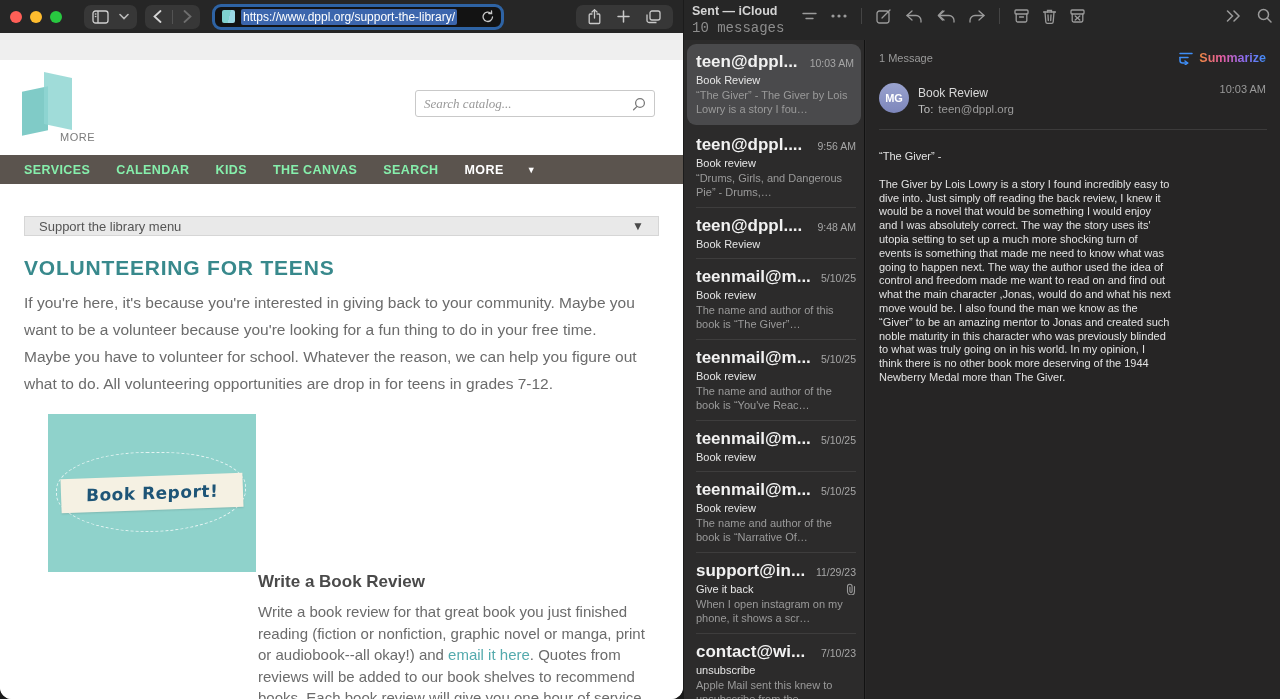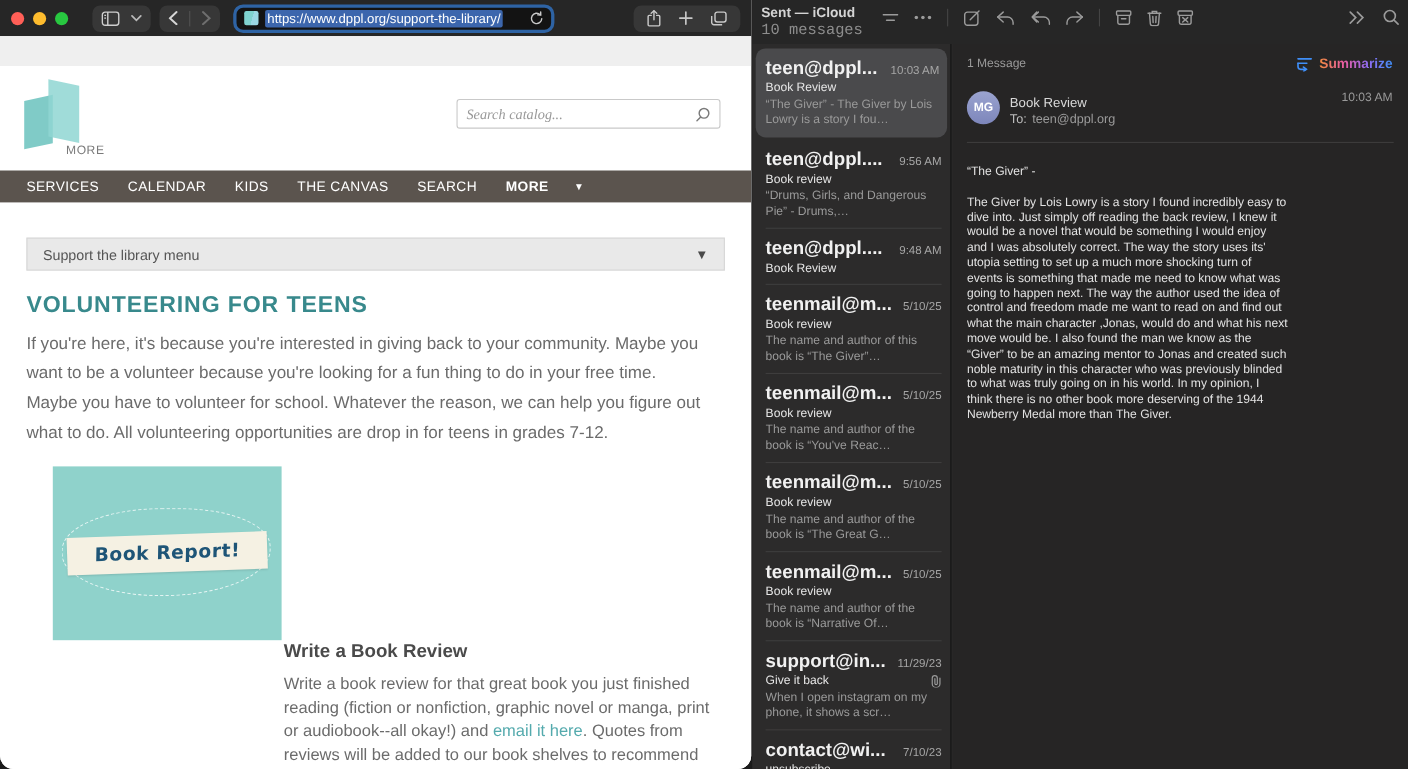--- a/index.html
+++ b/index.html
@@ -31,25 +31,25 @@
   .logo { position:absolute; left:22px; top:15px; width:62px; height:62px; }
   .logo .p1 { position:absolute; left:0; top:14px; width:26px; height:44px; background:#55b9b4; opacity:.75; transform:skewY(-12deg); }
   .logo .p2 { position:absolute; left:22px; top:0; width:28px; height:52px; background:#8fd6d2; opacity:.85; transform:skewY(12deg); }
   .logo-label { position:absolute; left:38px; top:56px; font-size:11px; color:#7a7a7a; letter-spacing:.5px; }
   .catalog-search { position:absolute; right:28px; top:30px; width:240px; height:27px; background:#fff; border:1px solid #c9c9c9; border-radius:3px; display:flex; align-items:center; padding:0 8px; }
   .catalog-search input { flex:1; border:none; outline:none; font-family:"Liberation Serif", serif; font-style:italic; font-size:13px; color:#555; background:transparent; }
   .catalog-search input::placeholder { color:#999; }
   .mag { color:#7a7a7a; }
 
   .site-nav { height:29px; background:#5b544e; display:flex; align-items:center; gap:26px; padding:0 24px; }
-  .nav-item { color:#ffffff; font-size:12.5px; font-weight:normal; letter-spacing:.4px; white-space:nowrap; }
+  .nav-item { color:#86efac; font-size:12.5px; font-weight:bold; letter-spacing:.4px; white-space:nowrap; }
   .nav-more { display:flex; align-items:center; gap:23px; color:#fff; font-size:12.5px; font-weight:bold; letter-spacing:.4px; }
   .nav-more .tri { font-size:9px; }
 
-  .menu-bar { margin:32px 24px 0 24px; height:30px; background:#e9e9e9; border:1px solid #d6d6d6; display:flex; align-items:center; justify-content:space-between; padding:0 14px; }
+  .menu-bar { margin:32px 24px 0 24px; height:20px; background:#e9e9e9; border:1px solid #d6d6d6; display:flex; align-items:center; justify-content:space-between; padding:0 14px; }
   .menu-bar .label { font-size:13px; color:#555; }
   .menu-bar .tri { color:#4a4a4a; font-size:12px; }
 
   .page-title { margin:20px 24px 0 24px; color:#38898c; font-size:21px; font-weight:bold; letter-spacing:.8px; }
   .intro { margin:9px 24px 0 24px; width:618px; font-size:15.5px; line-height:27px; color:#6b6b6b; }
 
   .section { position:relative; margin-top:17px; padding-left:24px; }
   .sec-img { position:absolute; left:24px; top:0; width:208px; }
   .sec-body { margin-left:234px; width:400px; }
   .sec-title { font-size:17px; font-weight:bold; color:#4a4a4a; }
@@ -374,21 +374,20 @@
     </div>
 
     <div class="mrow">
       <div class="rline1">
           <span class="rsender">teenmail@m...</span>
           <span class="rtime">5/10/25</span>
         </div>
       <div class="rsubject">
           <span>Book review</span>
         </div>
-      <div class="rpreview">The name and author of the book is “The Great G…</div>
     </div>
 
     <div class="mrow">
       <div class="rline1">
           <span class="rsender">teenmail@m...</span>
           <span class="rtime">5/10/25</span>
         </div>
       <div class="rsubject">
           <span>Book review</span>
         </div>

